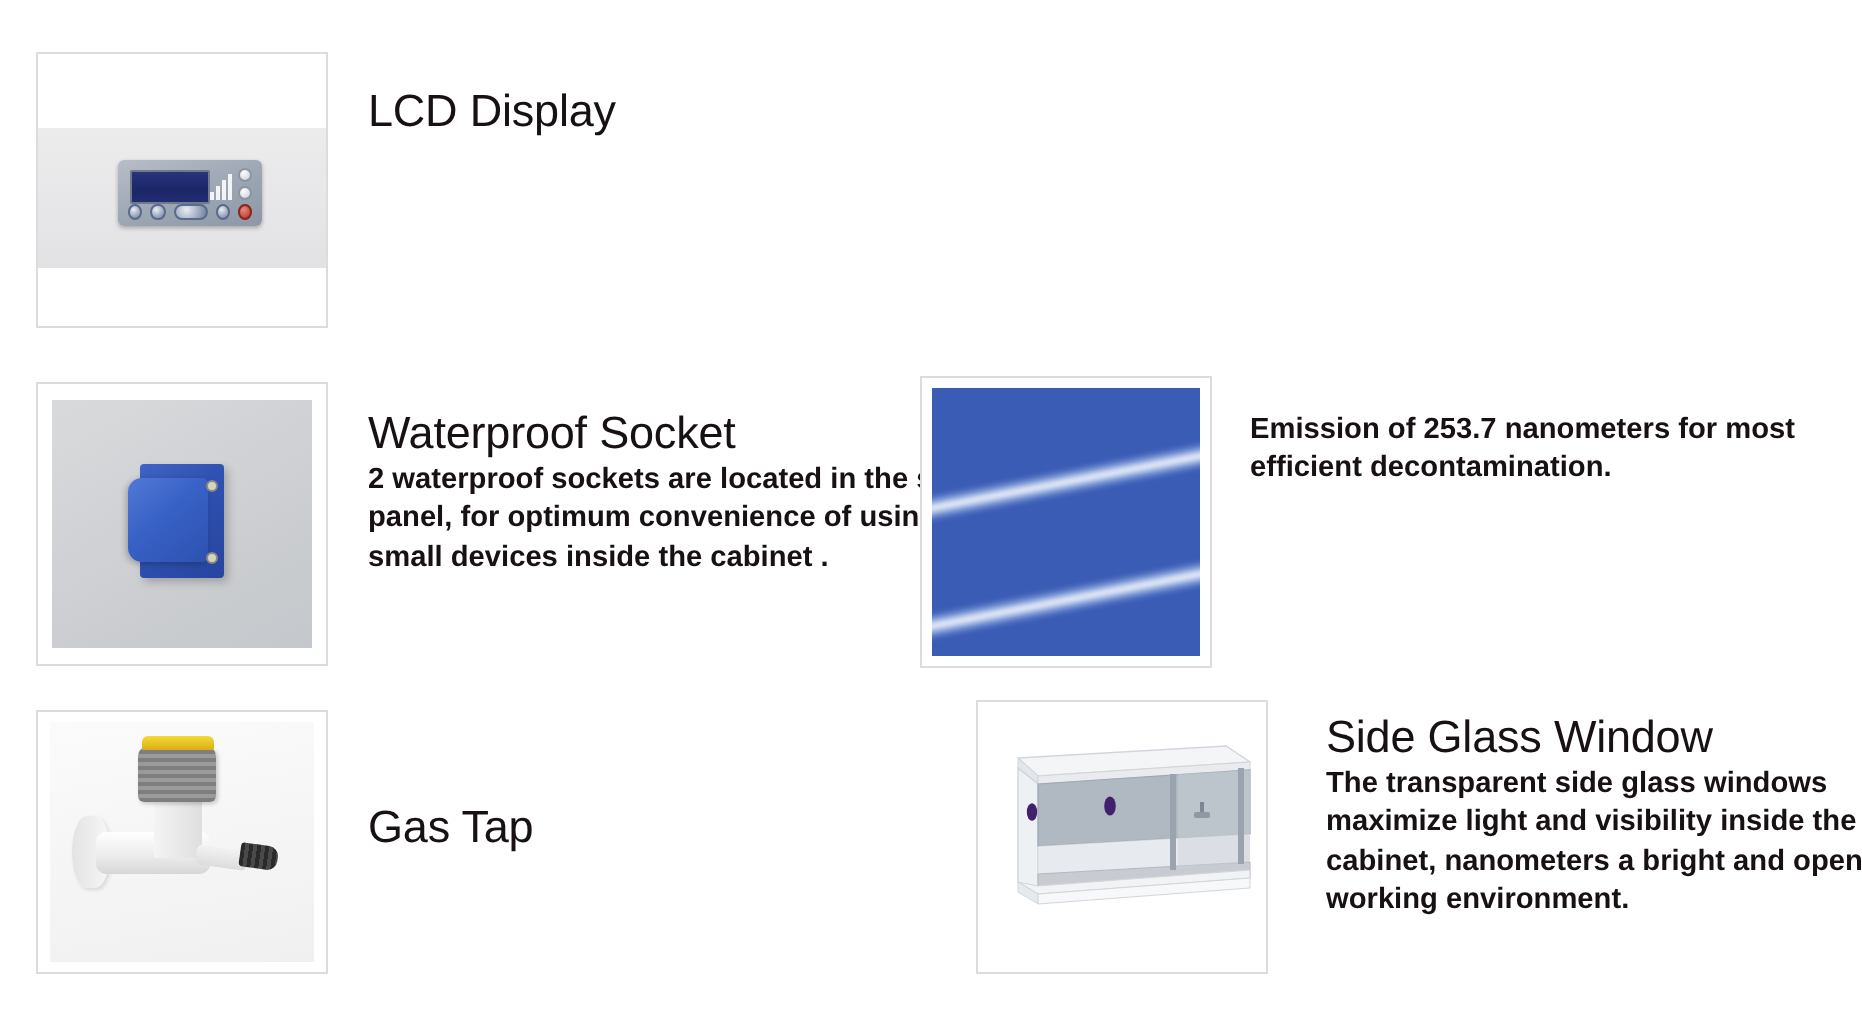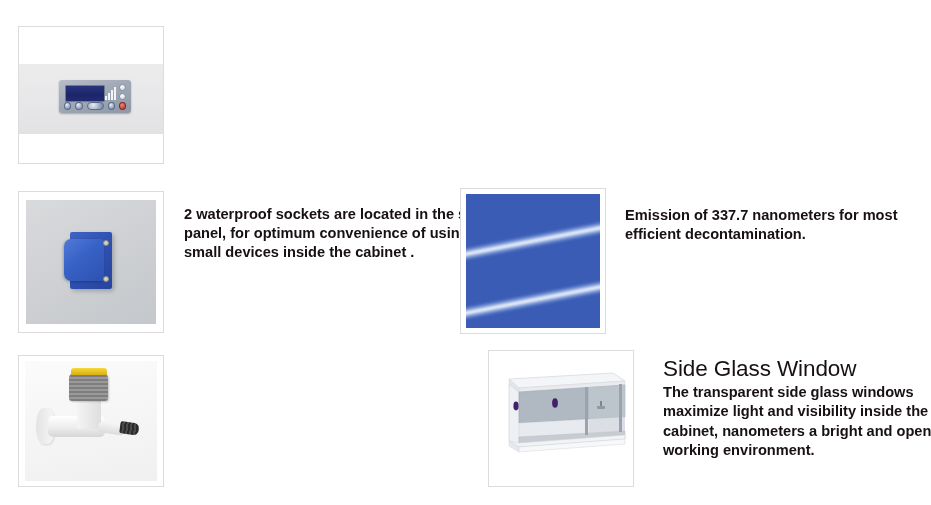--- a/index.html
+++ b/index.html
@@ -229,60 +229,65 @@
       <div class="lcd-btnrow">
         <div class="lcd-btn"></div>
         <div class="lcd-btn"></div>
         <div class="lcd-btn wide"></div>
         <div class="lcd-btn"></div>
         <div class="lcd-btn red"></div>
       </div>
     </div>
   </div>
   <div class="txt">
+    <h2 class="title">LCD Display</h2>
   </div>
 </div>
 
 <div class="feature" id="f-socket">
   <div class="frame" id="frame-socket">
     <div class="sock-bg">
       <div class="sock-body">
         <div class="sock-lid"></div>
         <div class="sock-screw a"></div>
         <div class="sock-screw b"></div>
       </div>
     </div>
   </div>
   <div class="txt">
+    <h2 class="title">Waterproof Socket</h2>
     <p class="desc">2 waterproof sockets are located in the side panel, for optimum convenience of using small devices inside the cabinet .</p>
   </div>
 </div>
 
 <div class="feature" id="f-gas">
   <div class="frame" id="frame-gas">
     <div class="gas-bg"></div>
     <div class="gas-flange"></div>
     <div class="gas-arm"></div>
     <div class="gas-neck"></div>
     <div class="gas-handle"></div>
     <div class="gas-cap"></div>
     <div class="gas-nozzle"></div>
     <div class="gas-tip"></div>
   </div>
+  <div class="txt">
+    <h2 class="title">Gas Tap</h2>
+  </div>
 </div>
 
 <div class="feature" id="f-uv">
   <div class="frame" id="frame-uv">
     <div class="uv-inner">
       <div class="uv-tube t1"></div>
       <div class="uv-tube t2"></div>
     </div>
   </div>
   <div class="txt">
-    <p class="desc">Emission of 337.7 nanometers for most efficient decontamination.</p>
+    <p class="desc">Emission of 253.7 nanometers for most efficient decontamination.</p>
   </div>
 </div>
 
 <div class="feature" id="f-glass">
   <div class="frame" id="frame-glass">
     <svg class="glass-svg" width="144" height="135" viewBox="0 0 144 135">
       <rect x="0" y="0" width="144" height="135" fill="#ffffff"></rect>
 
       <polygon points="20,28 124,22 136,30 30,37" fill="#f4f5f7" stroke="#d2d6dc" stroke-width="0.7"></polygon>
       <polygon points="20,28 30,37 30,41 20,33" fill="#e3e6ea" stroke="#d2d6dc" stroke-width="0.5"></polygon>

